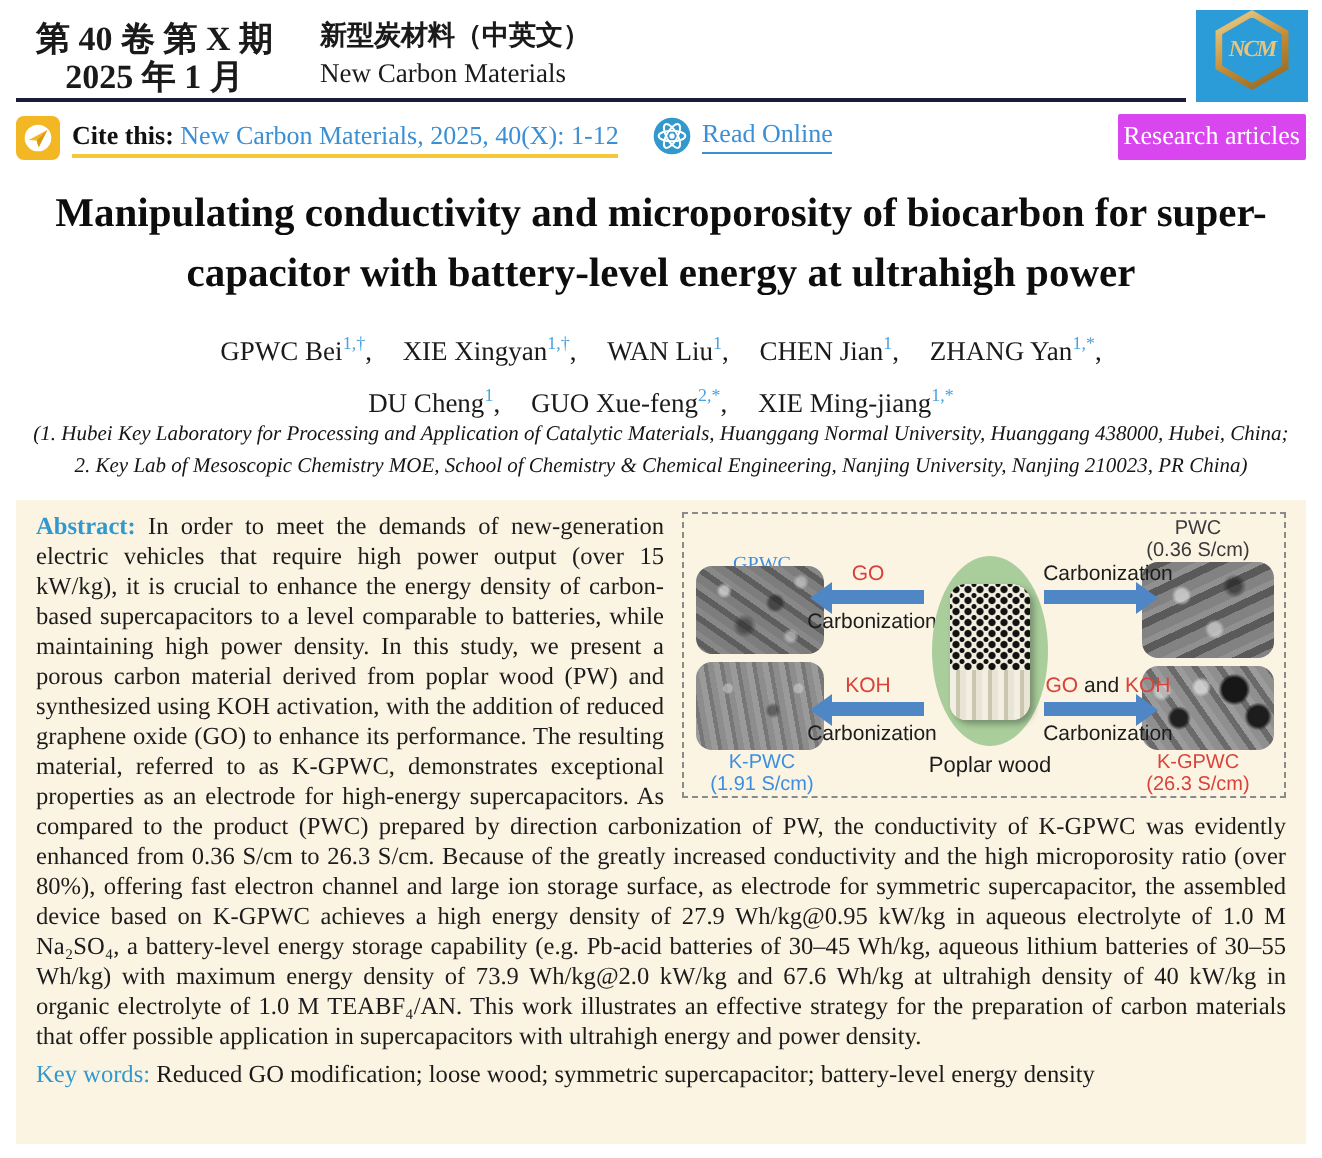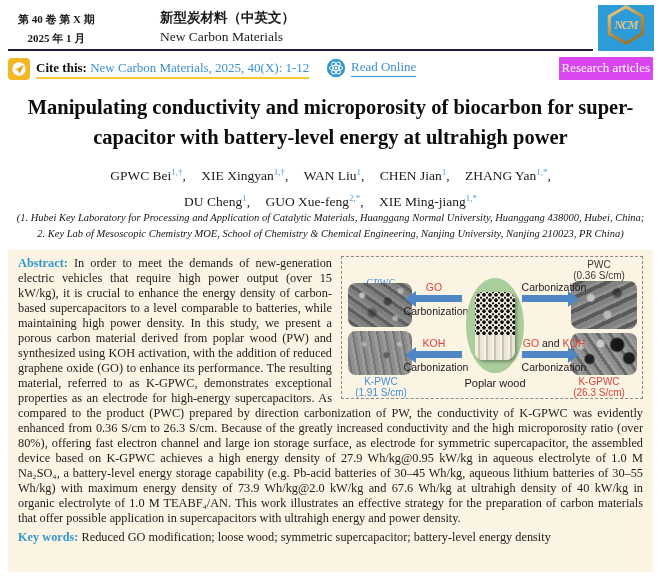--- a/index.html
+++ b/index.html
@@ -4,21 +4,21 @@
 <style>
   * { margin:0; padding:0; box-sizing:border-box; }
   body { background:#fff; }
   .page{ width:661px; height:579px; position:relative; background:#fff;
          font-family:"Liberation Serif","DejaVu Serif",serif; color:#1a1a1a; overflow:hidden; }
 
   
   .header-rule{ position:absolute; left:8px; top:6px; width:585px; height:45px;
                 border-bottom:2px solid #1b1b3a; }
   .hdr-left{ position:absolute; left:18px; top:10px; text-align:center;
-             font-weight:bold; font-size:11px; line-height:19px; }
+             font-weight:bold; font-size:17px; line-height:19px; }
   .hdr-center{ position:absolute; left:160px; width:340px; top:8px; text-align:left; }
   .hdr-center .cn{ font-weight:bold; font-size:13.5px; line-height:19px; }
   .hdr-center .en{ font-size:13.5px; line-height:19px; }
   .logo{ position:absolute; right:7px; top:5px; width:56px; height:46px; background:#2b9cd8;
          display:flex; align-items:flex-start; justify-content:center; }
   .logo-hex{ width:38px; height:40px; clip-path:polygon(50% 0,98% 26%,98% 74%,50% 100%,2% 74%,2% 26%);
              background:linear-gradient(150deg,#f4d995,#c08a35 55%,#8a5f1e);
              display:flex; align-items:center; justify-content:center; }
   .logo-hex-in{ width:31px; height:33px; clip-path:polygon(50% 0,98% 26%,98% 74%,50% 100%,2% 74%,2% 26%);
                 background:#2b9cd8; display:flex; align-items:center; justify-content:center; }
@@ -46,21 +46,21 @@
   .author sup{ color:#4ba3dd; font-size:9px; }
   .affils{ position:absolute; left:0; right:0; top:210px; text-align:center;
            font-style:italic; font-size:10.5px; line-height:16px; color:#151515; }
 
   
   .abstract-box{ position:absolute; left:8px; top:250px; width:645px; height:322px;
                  background:#fcf4e3; padding:6px 10px 4px; }
   .abs-text{ font-size:12.3px; line-height:15px; text-align:justify; color:#1c1c1c; }
   .abs-label{ color:#3398cc; font-weight:bold; }
   .kw{ font-size:12.3px; line-height:16px; margin-top:3px; clear:none; }
-  .kw-label{ color:#3398cc; font-weight:bold;margin-top:32px; }
+  .kw-label{ color:#3398cc; font-weight:normal;margin-top:32px; }
 
   
   .figure{ float:right; width:302px; height:143px; border:1px dashed #8a8a8a; position:relative;
            margin:0 0 4px 9px; font-family:"Liberation Sans","DejaVu Sans",sans-serif; }
   .lbl{ position:absolute; text-align:center; font-size:10px; line-height:11px; }
   .lbl-blue{ color:#3e8ede; } .lbl-dark{ color:#3a3a3a; } .lbl-red{ color:#d9433a; }
 
   .sem{ position:absolute; border-radius:8px; background-color:#6f6f6f;
         background-image:
           radial-gradient(circle at 22% 28%, rgba(215,215,215,.75) 2px, transparent 4px),

